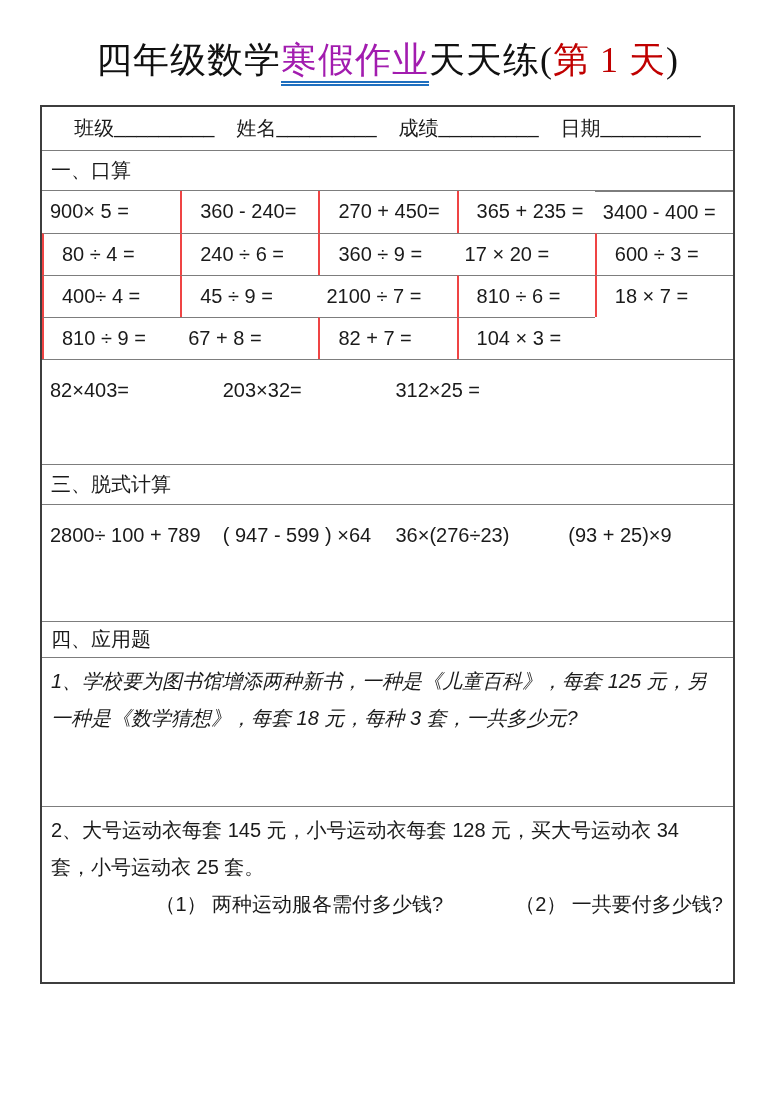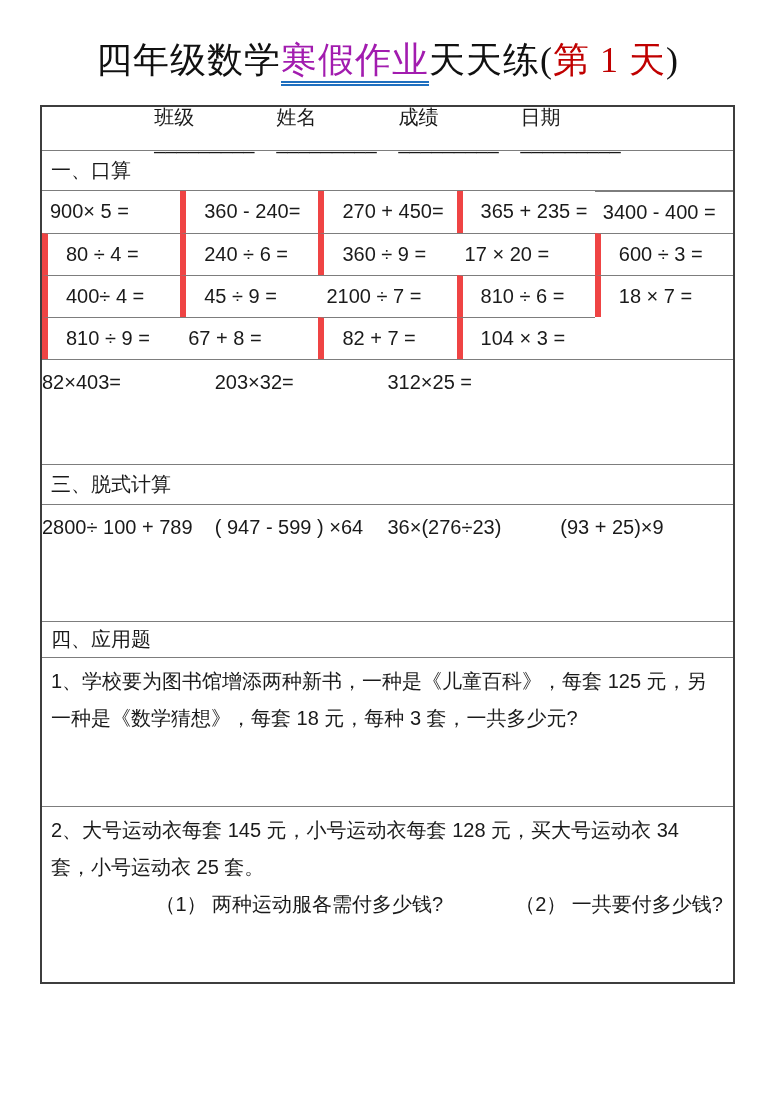--- a/index.html
+++ b/index.html
@@ -51,59 +51,61 @@
     border-top: none;
   }
   .info-row {
     height: 43px;
     display: flex;
     align-items: center;
     justify-content: center;
     gap: 22px;
     white-space: nowrap;
   }
-  .info-field { display: inline-flex; flex-direction: column; }
+  .info-field { display: inline-flex; }
   .sec-header {
     height: 40px;
     line-height: 39px;
     padding-left: 9px;
   }
   .sec-header.s2 { height: 41px; line-height: 40px; }
   .sec-header.s4 { height: 36px; line-height: 35px; }
   .oral-grid {
     display: grid;
     grid-template-columns: repeat(5, 1fr);
     grid-auto-rows: 42px;
   }
   .oral-cell {
     box-sizing: border-box;
     line-height: 41px;
     padding-left: 8px;
     white-space: nowrap;
     overflow: hidden;
   }
-  .oral-cell:not(:nth-child(4n+1)) { border-left: 6px solid #ef4444; padding-left: 18px; }
+  .oral-cell:not(:nth-child(4n+1)) { border-left: 2px solid #ef4444; padding-left: 18px; }
   .oral-cell:nth-child(n+5) { border-top: 1px solid #7d7d7d; }
   .problems-row {
     display: grid;
     grid-template-columns: repeat(4, 1fr);
     align-items: start;
     padding-top: 11px;
   }
   .problems-row.vert { height: 105px; }
   .problems-row.step { height: 117px; }
   .problems-row .prob {
+    padding-left: 8px;
     white-space: nowrap;
+    margin-top: 8px;
   }
   .word-row {
     box-sizing: border-box;
     padding: 5px 10px 0 9px;
     line-height: 37px;
   }
-  .word-row.p1 { height: 149px; }
+  .word-row.p1 { height: 149px; font-style: italic; }
   .word-row.p2 { height: 176px; }
   .sub-questions {
     display: flex;
     gap: 72px;
     padding-left: 4px;
     white-space: nowrap;
     justify-content: flex-end;
   }
 </style>
 </head>

